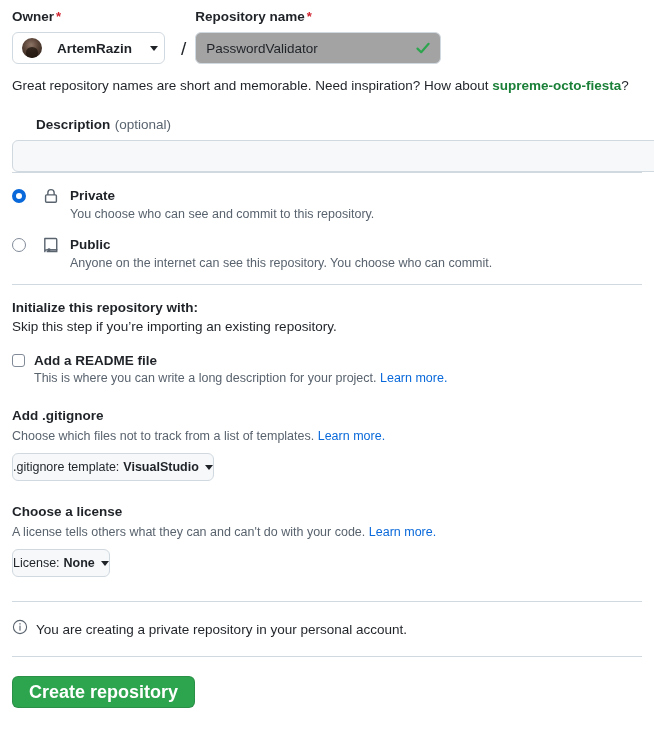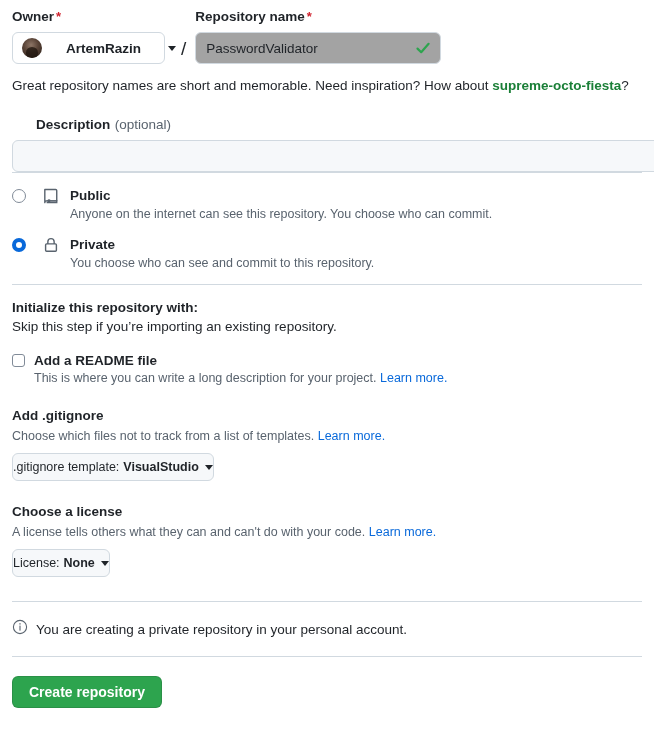--- a/index.html
+++ b/index.html
@@ -20,21 +20,21 @@
   .link { color: #0969da; text-decoration: none; }
   .green-bold { color: #1a7f37; font-weight: bold; }
 
   
   .namerow { display: flex; align-items: flex-end; gap: 0; margin-top: 6px; }
   .field-owner { width: 160px; }
   .field-name  { flex: 1 1 auto; }
   .labelline { height: 20px; display: flex; align-items: center; margin-bottom: 6px; }
 
   .owner-btn {
-    display: flex; align-items: center; gap: 24px;
+    display: flex; align-items: center; gap: 15px;
     height: 32px; padding: 0 9px;
     border: 1px solid #d1d9e0; border-radius: 6px;
     background: #ffffff; cursor: pointer;
     font-size: 13.5px; font-weight: bold; color: #1f2328;
     width: 153px;
   }
   .avatar {
     width: 20px; height: 20px; border-radius: 50%;
     background: radial-gradient(circle at 45% 35%, #8d7566 0%, #5a4438 42%, #241a14 100%);
     flex: 0 0 auto; overflow: hidden; position: relative;
@@ -116,21 +116,21 @@
   .selbtn .caret { margin-left: 6px; border-top-color: #1f2328; }
 
   
   .notice { display: flex; align-items: center; margin-top: 17px; }
   .notice-text { font-size: 13.5px; color: #1f2328; margin-left: 8px; }
 
   .createbtn {
     margin-top: 19px; height: 32px; padding: 0 16px;
     background: #2da44e; border: 1px solid rgba(27,31,36,0.15);
     border-radius: 6px; color: #ffffff;
-    font-size: 14px; font-weight: bold;
+    font-size: 18px; font-weight: bold;
     font-family: "Liberation Sans", sans-serif;
     cursor: pointer;
   }
 </style>
 </head>
 <body>
 
 <div class="page">
 
   
@@ -175,47 +175,47 @@
   <div class="desc-label">
     <span class="lbl">Description</span>
     <span class="muted">(optional)</span>
   </div>
   <div class="desc-input" placeholder=""></div>
 
   <hr class="div d1">
 
   
   <div class="vis">
+
+    <div class="visrow">
+      <span class="radio on"></span>
+      <span class="visicon">
+        <svg width="18" height="18" viewBox="0 0 16 16" aria-hidden="true">
+          <rect x="3.2" y="7.0" width="9.6" height="6.6" rx="0.9" fill="none" stroke="#59636e" stroke-width="1.25"></rect>
+          <path d="M5.2 7.0V5.1a2.8 2.8 0 0 1 5.6 0V7.0" fill="none" stroke="#59636e" stroke-width="1.25"></path>
+        </svg>
+      </span>
+      <span class="vistext">
+        <span class="vistitle">Private</span>
+        <div class="visdesc">You choose who can see and commit to this repository.</div>
+      </span>
+    </div>
 
     <div class="visrow">
       <span class="radio"></span>
       <span class="visicon">
         <svg width="18" height="18" viewBox="0 0 16 16" aria-hidden="true">
           <path d="M2.5 2.2h9.6a1 1 0 0 1 1 1v9.1H4.1a1.6 1.6 0 0 0-1.6 1.6z" fill="none" stroke="#59636e" stroke-width="1.25" stroke-linejoin="round"></path>
           <path d="M4.1 12.3h9v1.6h-9" fill="none" stroke="#59636e" stroke-width="1.25"></path>
           <rect x="5.2" y="11.0" width="2.1" height="2.6" fill="#59636e"></rect>
         </svg>
       </span>
       <span class="vistext">
         <span class="vistitle">Public</span>
         <div class="visdesc">Anyone on the internet can see this repository. You choose who can commit.</div>
-      </span>
-    </div>
-
-    <div class="visrow">
-      <span class="radio on"></span>
-      <span class="visicon">
-        <svg width="18" height="18" viewBox="0 0 16 16" aria-hidden="true">
-          <rect x="3.2" y="7.0" width="9.6" height="6.6" rx="0.9" fill="none" stroke="#59636e" stroke-width="1.25"></rect>
-          <path d="M5.2 7.0V5.1a2.8 2.8 0 0 1 5.6 0V7.0" fill="none" stroke="#59636e" stroke-width="1.25"></path>
-        </svg>
-      </span>
-      <span class="vistext">
-        <span class="vistitle">Private</span>
-        <div class="visdesc">You choose who can see and commit to this repository.</div>
       </span>
     </div>
   </div>
 
   <hr class="div">
 
   
   <div class="sec-title">Initialize this repository with:</div>
   <div class="sec-sub">Skip this step if you’re importing an existing repository.</div>
 

